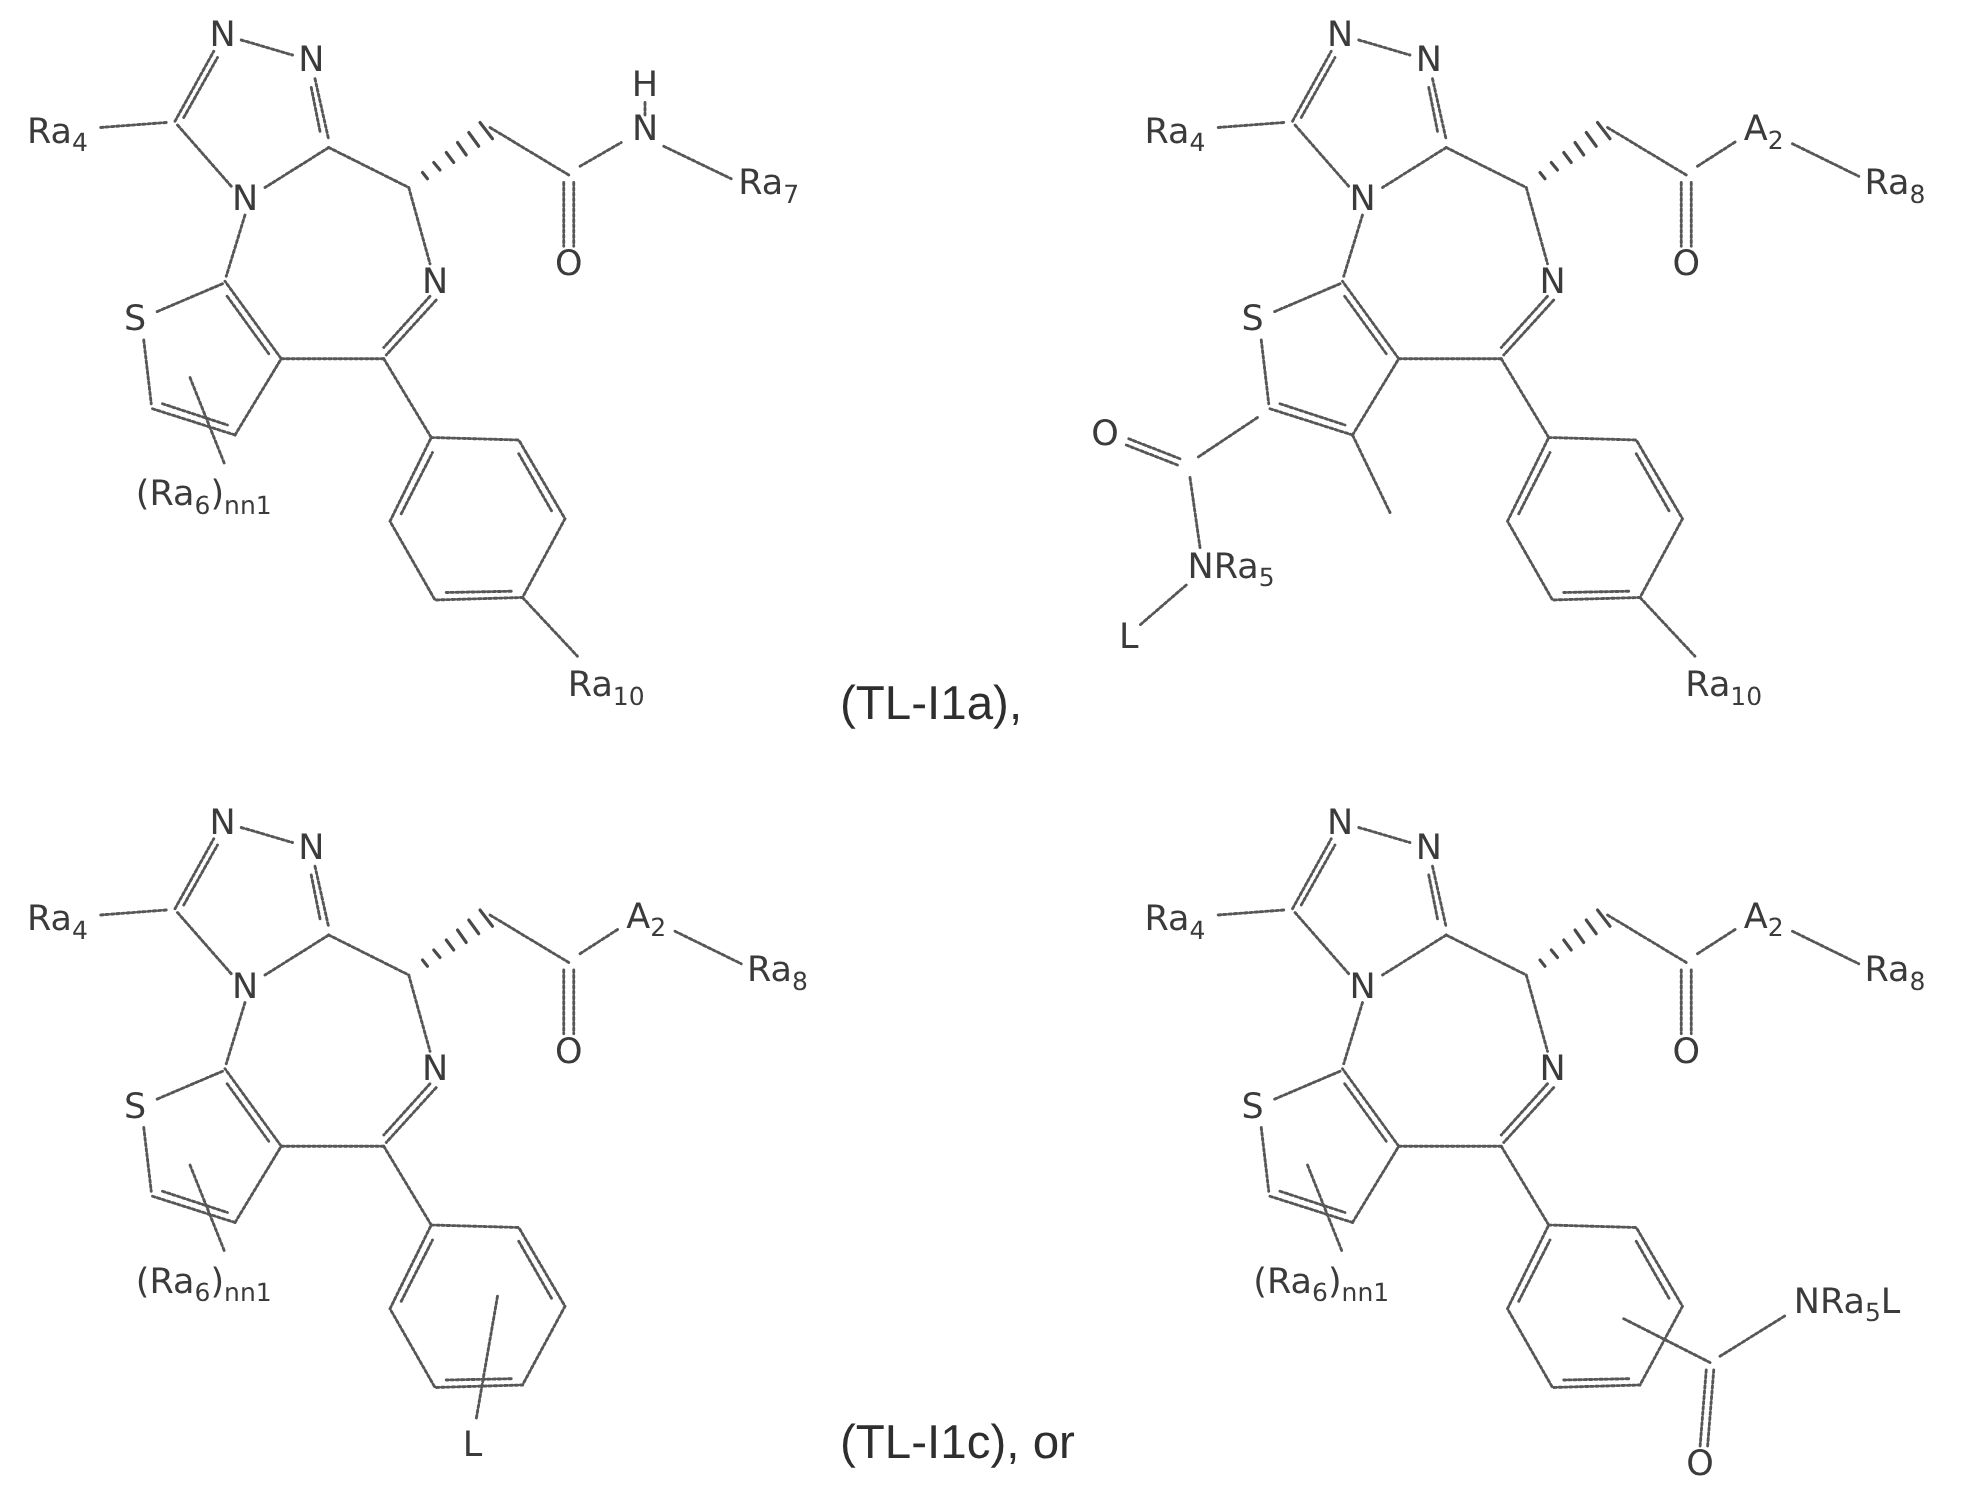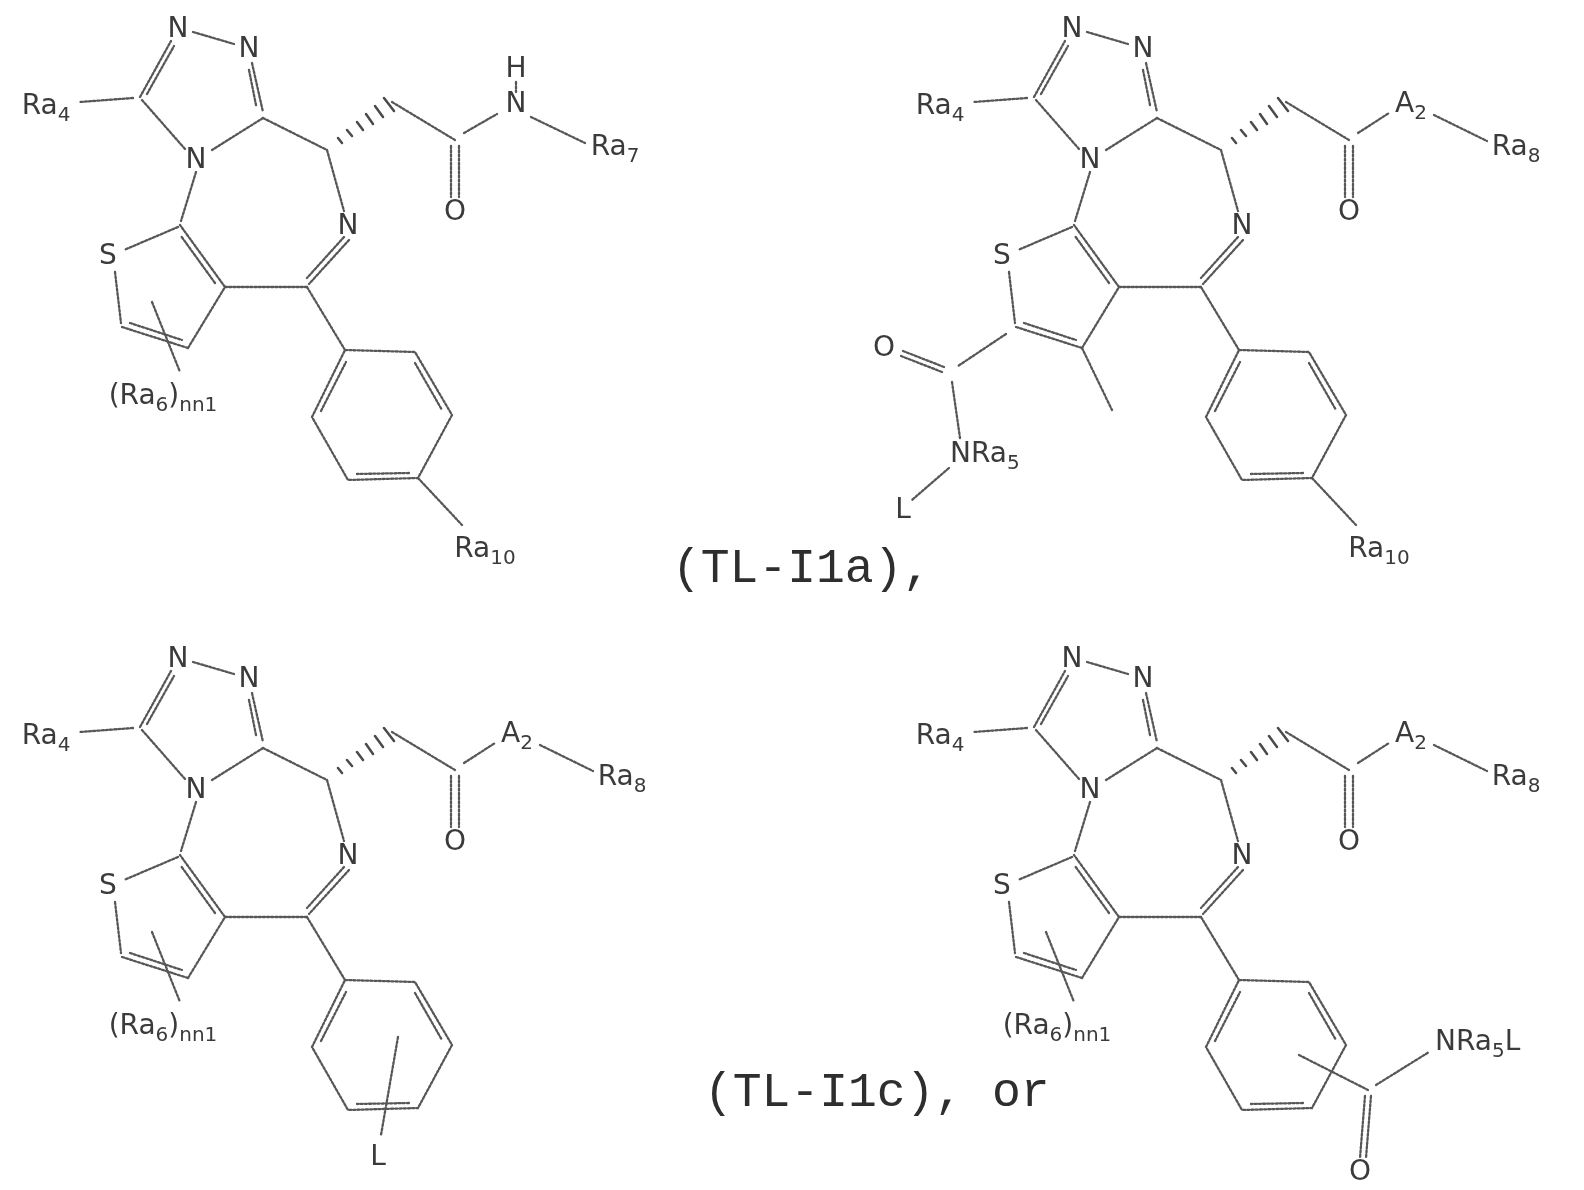--- a/index.html
+++ b/index.html
@@ -12,22 +12,22 @@
   .bond  { fill:none; stroke:#575757; stroke-width:2.3; stroke-dasharray:2.2 2; stroke-linecap:round; }
   .solid { fill:none; stroke:#4a4a4a; stroke-width:2.5; stroke-linecap:round; }
   text {
     font-family:"DejaVu Sans","Liberation Sans",sans-serif;
     font-size:28px; fill:#3b3b3b; text-anchor:middle;
   }
   text.start { text-anchor:start; }
   .sub { font-size:20px; }
   .caption {
     position:absolute;
-    font-family:Liberation Mono, monospace;
-    font-size:48px; color:#2e2e2e; white-space:nowrap;
+    font-family:Liberation Sans, sans-serif;
+    font-size:38px; color:#2e2e2e; white-space:nowrap;
   }
 </style>
 </head>
 <body>
 
 <svg width="1584" height="1190" viewBox="0 0 1584 1190">
 
   <defs>
 
     <g id="core-structure">
@@ -123,13 +123,13 @@
     <use href="#tag-a2ra8"></use>
 
     <path class="bond" d="M405 425 L474 460 M482 455 L535 422"></path>
     <path class="bond" d="M471 466 L466 528 M477 466 L472 528"></path>
     <text x="466" y="550">O</text>
     <text class="start" x="541" y="420"><tspan>NRa</tspan><tspan class="sub" dy="7">5</tspan><tspan dy="-7">L</tspan></text>
   </g>
 </svg>
 
 <div class="caption" style="left:672px; top:542px;">(TL-I1a),</div>
-<div class="caption" style="left:672px; top:1066px;margin-left:32px;">(TL-I1c), or</div>
+<div class="caption" style="left:672px; top:1133px;">(TL-I1c), or</div>
 
 </body></html>

